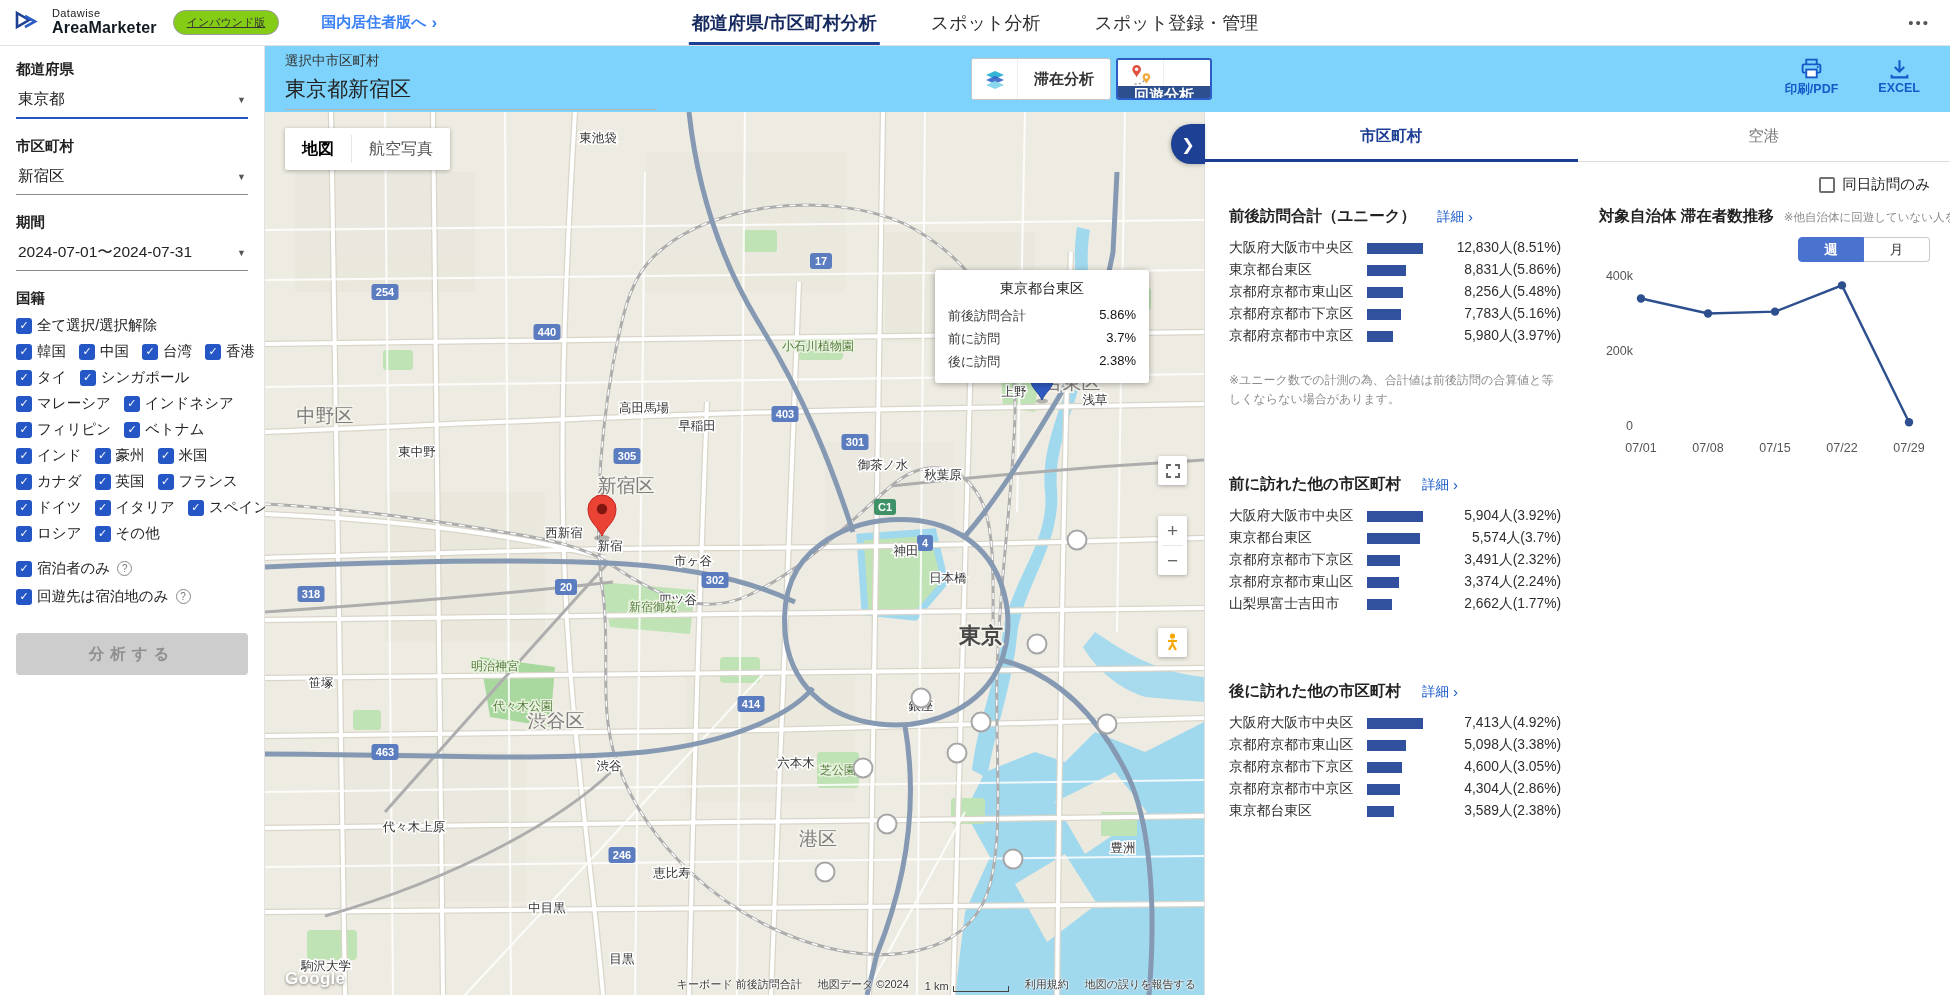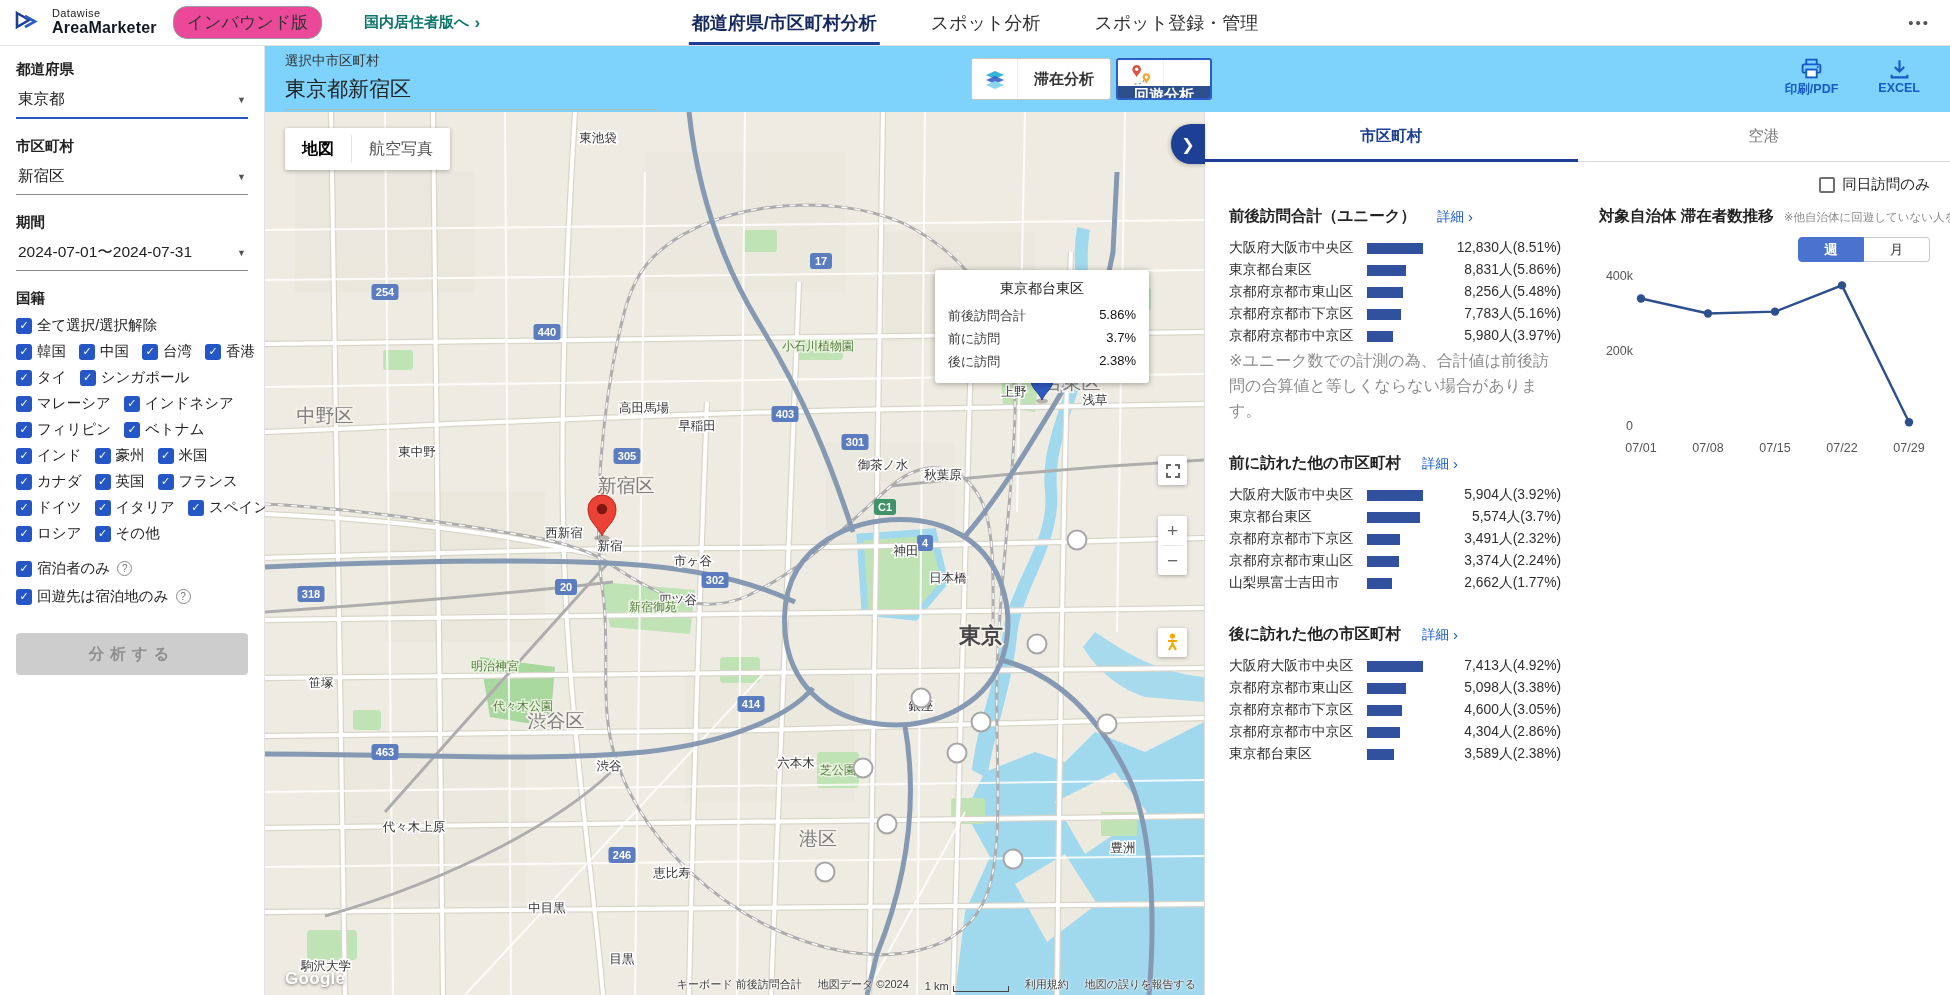--- a/index.html
+++ b/index.html
@@ -10,22 +10,22 @@
   }
 
   
   .header { height:46px; display:flex; align-items:center; padding:0 20px 0 14px;
     border-bottom:1px solid #e2e2e2; position:relative; background:#fff; }
   .logo { display:flex; align-items:center; gap:8px; }
   .logo-text { line-height:1.05; }
   .logo-top { font-size:11px; color:#222; letter-spacing:.4px; }
   .logo-bottom { font-size:16px; font-weight:bold; color:#101820; letter-spacing:.2px; }
   .badge { margin-left:16px; border:1px solid #9a9a9a; border-radius:14px; padding:4px 13px;
-    font-size:17px; color:#333; background:#ec4899; }
-  .switch-link { margin-left:42px; color:#0f766e; font-weight:bold; font-size:15px;
+    font-size:11px; color:#333; background:#84cc16;text-decoration:underline; }
+  .switch-link { margin-left:42px; color:#3b82f6; font-weight:bold; font-size:15px;
     display:flex; align-items:center; gap:5px; cursor:pointer; }
   .switch-link .chev { font-size:17px; }
   .header-tabs { position:absolute; left:50%; transform:translateX(-50%); height:100%;
     display:flex; gap:48px; }
   .htab { display:flex; align-items:center; font-size:18px; color:#2f2f2f; position:relative; padding:0 3px; cursor:pointer; }
   .htab.active { font-weight:bold; color:#16295e; }
   .htab.active:after { content:""; position:absolute; left:0; right:0; bottom:0; height:3px; background:#1c3f94; }
   .more { margin-left:auto; color:#555; font-size:15px; letter-spacing:2px; cursor:pointer; }
 
   
@@ -120,31 +120,31 @@
   .ptab { flex:1; display:flex; align-items:center; justify-content:center; font-size:15.5px; color:#777;
     position:relative; cursor:pointer; }
   .ptab.active { color:#1c3f94; font-weight:bold; }
   .ptab.active:after { content:""; position:absolute; bottom:-1px; left:0; right:0; height:3px; background:#1c3f94; }
   .panel-body { padding:13px 20px 0 24px; }
   .sameday { display:flex; justify-content:flex-end; align-items:center; gap:7px; font-size:14.5px;
     color:#222; margin-bottom:12px; }
   .pcols { display:flex; gap:38px; }
   .col-left { width:332px; flex:none; }
   .col-right { flex:1; min-width:0; }
-  .bar-section.spaced { margin-top:30px; }
+  .bar-section.spaced { margin-top:66px; }
   .sec-head { display:flex; align-items:center; justify-content:flex-start; }
   .sec-title { font-size:15.5px; font-weight:bold; color:#222; }
   .detail-link { color:#1659c8; font-size:13.5px; display:flex; align-items:center; gap:4px; cursor:pointer;padding-left:21px; }
   .detail-link .chev { font-size:15px; }
   .bar-rows { margin-top:10px; }
   .brow { display:flex; align-items:center; height:22px; }
   .bname { font-size:13.8px; color:#2e2e2e; width:138px; flex:none; white-space:nowrap; }
   .bbar { height:11px; background:#31519f; flex:none; }
   .bval { flex:1; text-align:right; font-size:13.8px; color:#2e2e2e; white-space:nowrap; }
-  .sec-note { margin-top:2px; font-size:16px; color:#8c8c8c; line-height:1.55; }
+  .sec-note { margin-top:24px; font-size:12px; color:#8c8c8c; line-height:1.55; }
   .trend-head { display:flex; align-items:baseline; gap:10px; white-space:nowrap; }
   .trend-title { font-size:15.5px; font-weight:bold; color:#222; }
   .trend-note { font-size:11.5px; color:#8c8c8c; }
   .trend-toggle { display:flex; justify-content:flex-end; margin-top:10px; }
   .tgl { width:66px; height:25px; display:flex; align-items:center; justify-content:center; font-size:13.5px;
     border:1px solid #c9c9c9; color:#333; background:#fff; cursor:pointer; }
   .tgl:first-child { border-radius:4px 0 0 4px; }
   .tgl:last-child { border-radius:0 4px 4px 0; border-left:none; }
   .tgl.active { background:#4a72cf; border-color:#4a72cf; color:#fff; font-weight:bold; }
   .tick-y { font-size:12.5px; fill:#555; text-anchor:end; }

